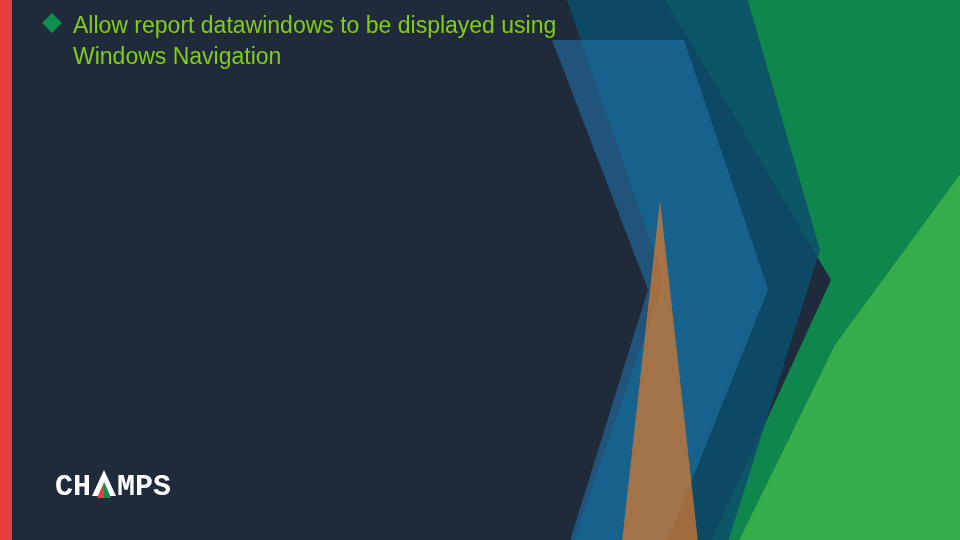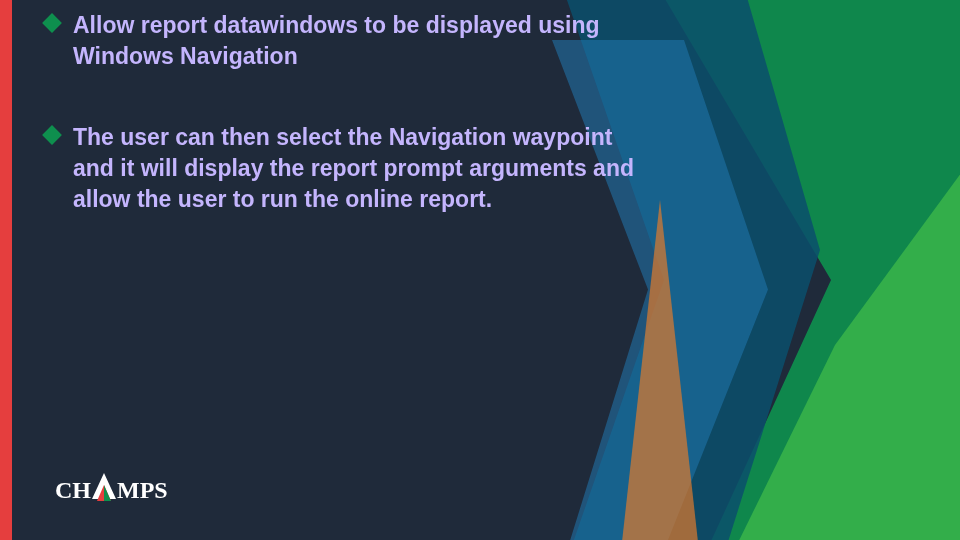--- a/index.html
+++ b/index.html
@@ -87,40 +87,40 @@
     list-style: none;
     margin: 0;
     padding: 0;
   }
   ul.bullets > li {
     position: relative;
     padding-left: 28px;
     margin: 0 0 50px 0;
     font-size: 23px;
     line-height: 1.35;
-    color: #c4b5fd;
-    font-weight: 700;
+    color: #84cc16;
+    font-weight: 400;
   }
   ul.bullets > li .diamond {
     position: absolute;
     left: 0;
     top: 6px;
     width: 14px;
     height: 14px;
     background: #0e8f4e;
     transform: rotate(45deg);
   }
 
   .logo {
     position: absolute;
     left: 55px;
     bottom: 38px;
-    font-family: Liberation Serif, serif;
+    font-family: Liberation Mono, monospace;
     font-weight: 900;
-    font-size: 24px;
+    font-size: 30px;
     letter-spacing: 0px;
     color: #ffffff;
     line-height: 1;
   }
   .logo .a-wrap {
     position: relative;
     display: inline-block;
     width: 26px;
     text-align: center;
   }
@@ -140,24 +140,20 @@
   <div class="shape shape-blue"></div>
   <div class="shape shape-green-light"></div>
   <div class="shape shape-orange-sliver"></div>
 
   <div class="content">
     <ul class="bullets">
       <li>
         <span class="diamond"></span>
         <span>Allow report datawindows to be displayed using Windows Navigation</span>
       </li>
-      <li>
-        <span class="diamond"></span>
-        <span>The user can then select the Navigation waypoint and it will display the report prompt arguments and allow the user to run the online report.</span>
-      </li>
     </ul>
   </div>
 
   <div class="logo">
     <span>CH</span><span class="a-wrap"><svg width="26" height="30" viewBox="0 0 26 30">
         <polygon points="13,2 25,28 18,28 13,16 8,28 1,28" fill="#ffffff"></polygon>
         <polygon points="13,14 20,30 6,30" fill="#e53e3e"></polygon>
         <polygon points="13,14 20,30 13,30" fill="#0e8f4e"></polygon>
       </svg></span><span>MPS</span>
   </div>

